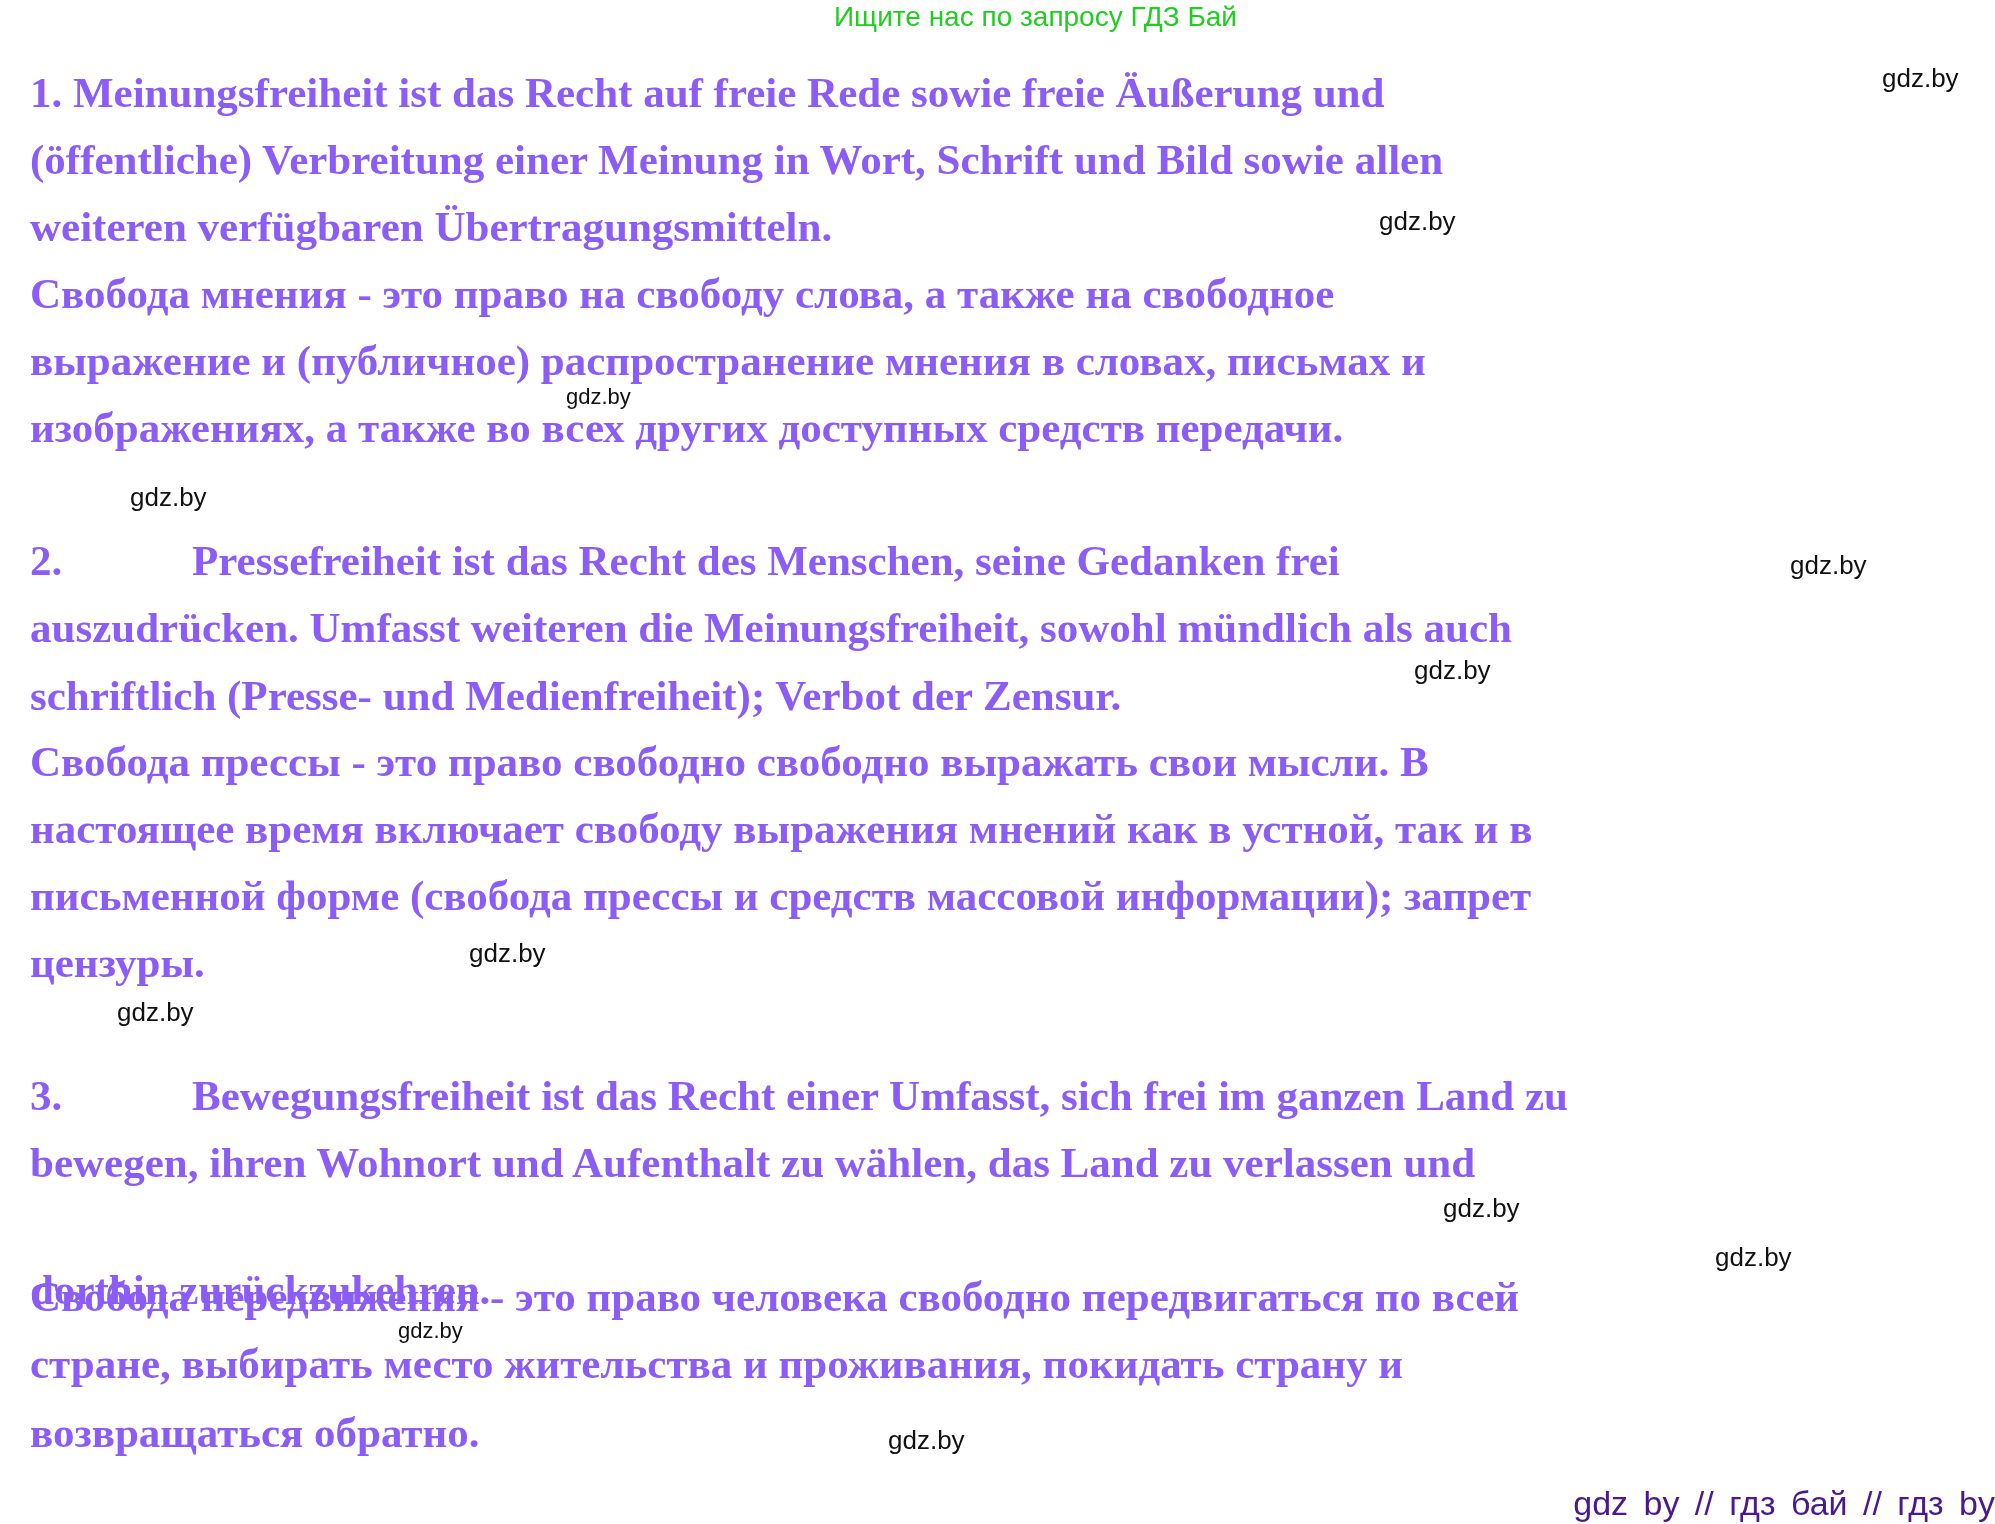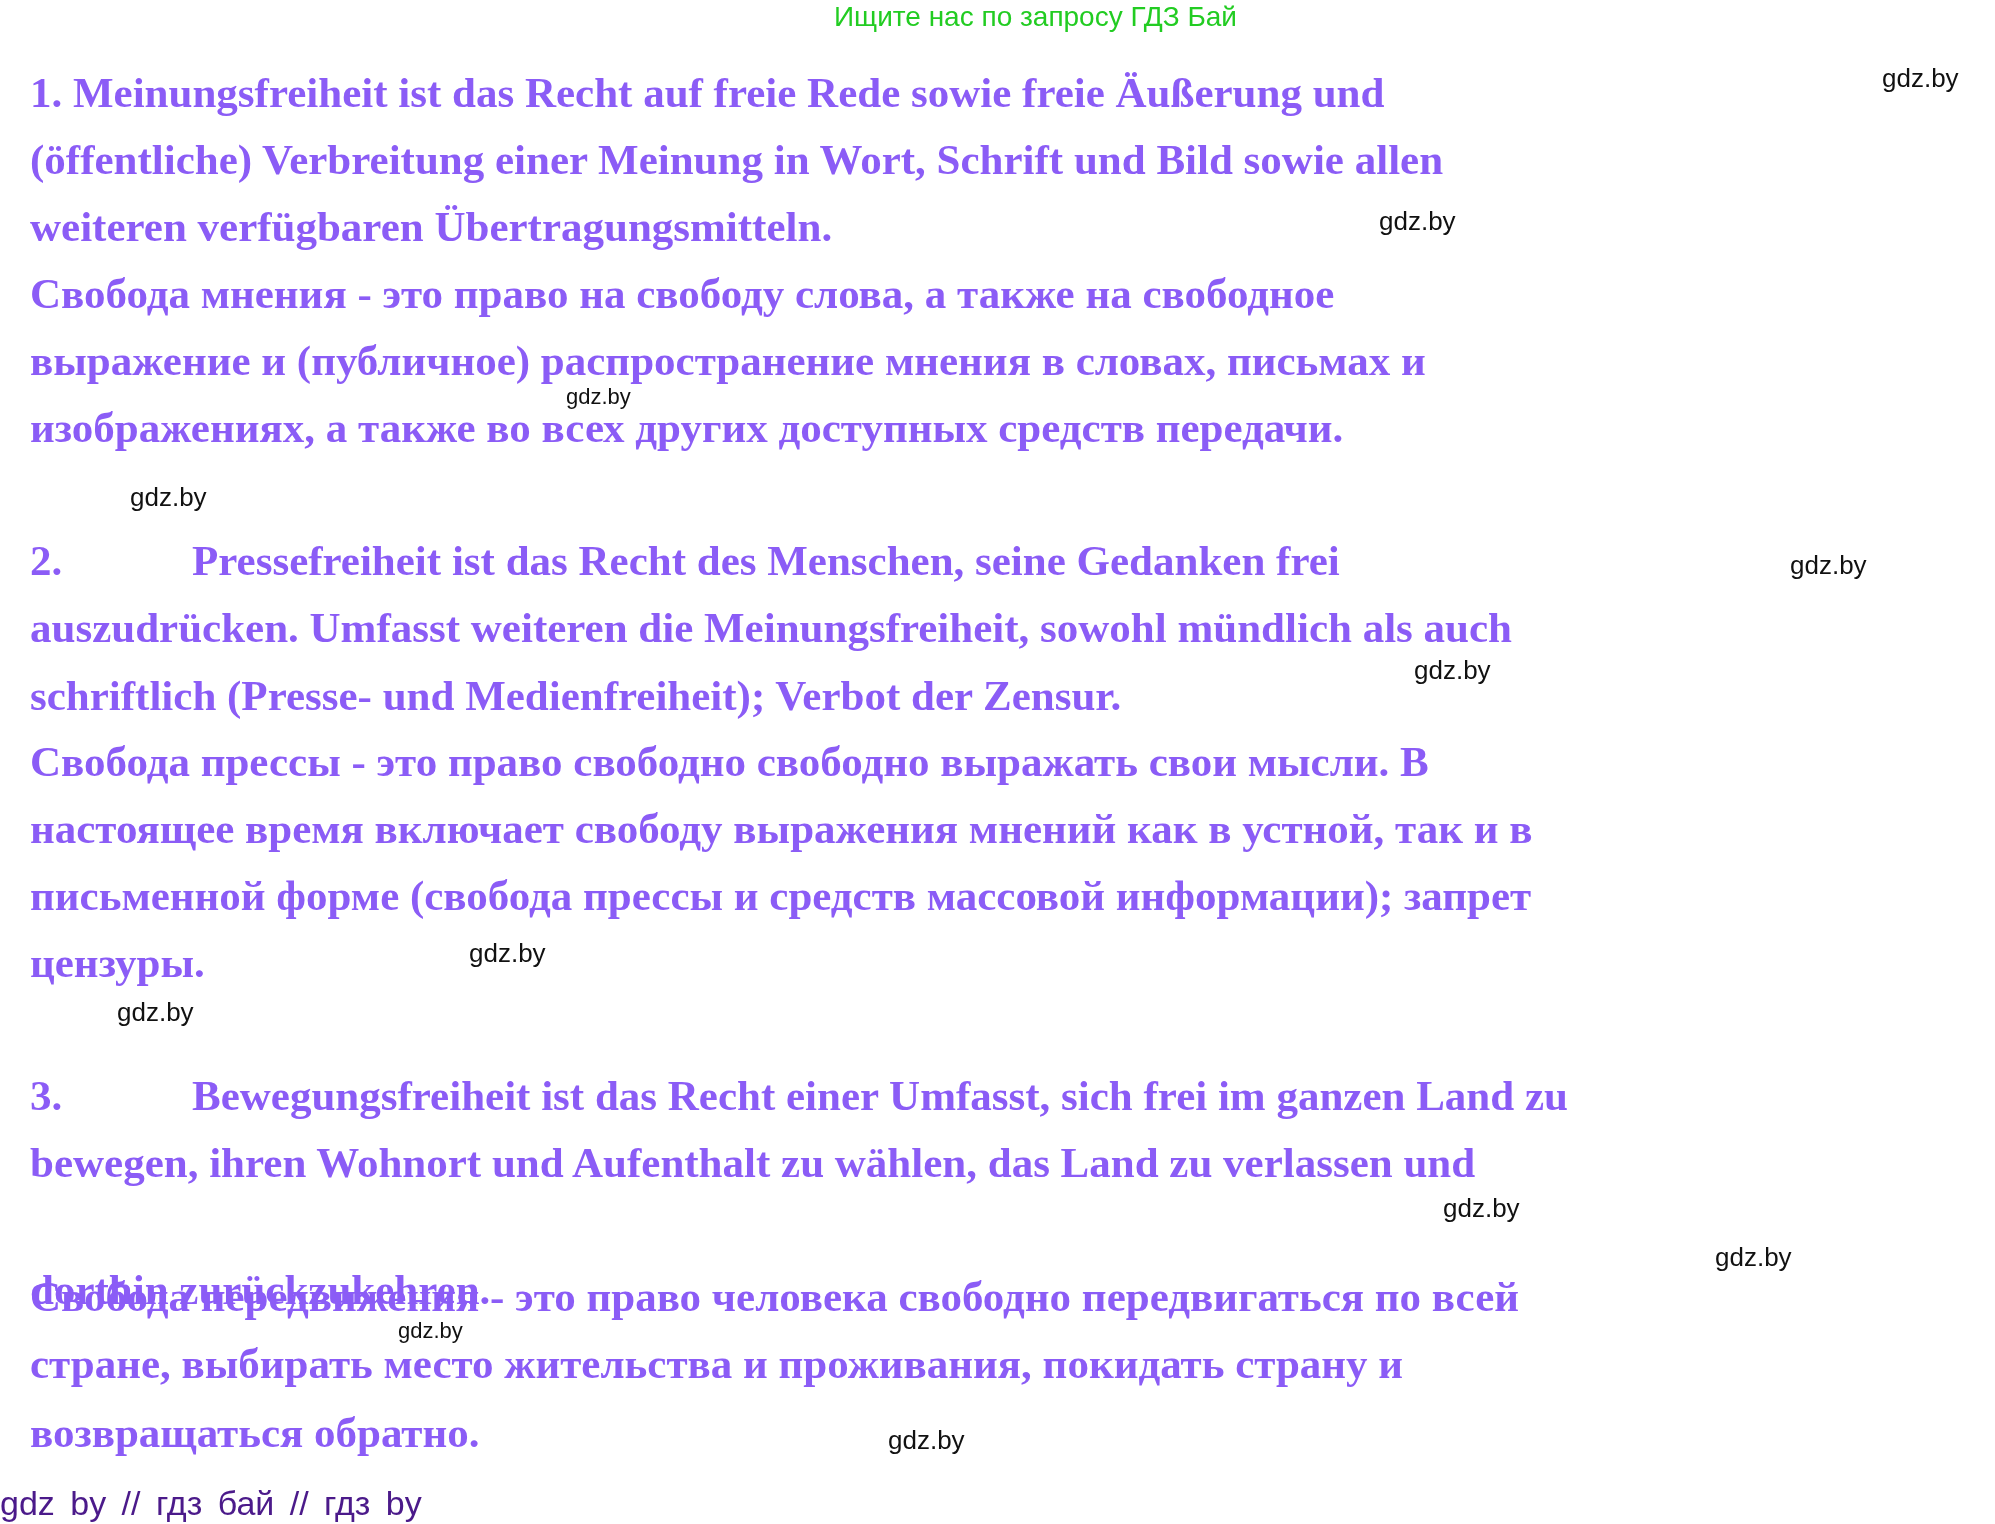--- a/index.html
+++ b/index.html
@@ -4,21 +4,21 @@
 <style>
   html, body { margin:0; padding:0; background:#ffffff; }
   body { width:1995px; height:1524px; position:relative; overflow:hidden; }
   .hdr { position:absolute; left:0; width:1995px; top:0; text-align:center;
          font-family:"Liberation Sans", sans-serif; font-size:28px; color:#22cc22; line-height:34px;margin-left:38px; }
   .line { position:absolute; left:30px; white-space:nowrap;
           font-family:"Liberation Serif", serif; font-size:43px; color:#8b5cf6; line-height:60px;font-weight:bold; }
   .wm { position:absolute; white-space:nowrap; font-family:Liberation Sans, sans-serif;
         font-size:26px; color:#111; line-height:30px; }
   .tab { display:inline-block; width:162px; }
-  .footer { position:absolute; left:0; width:1995px; top:1484px; text-align:left;
+  .footer { position:absolute; left:0; width:1995px; top:1484px; text-align:right;
             font-family:"Liberation Sans", sans-serif; font-size:34px; color:#4b1a8a; line-height:38px; word-spacing:6px; }
 </style>
 </head>
 <body>
 
 <div class="hdr">Ищите нас по запросу ГДЗ Бай</div>
 
 <div class="line" style="top:63px">1. Meinungsfreiheit ist das Recht auf freie Rede sowie freie Äußerung und</div>
 <div class="line" style="top:130px">(öffentliche) Verbreitung einer Meinung in Wort, Schrift und Bild sowie allen</div>
 <div class="line" style="top:197px">weiteren verfügbaren Übertragungsmitteln.</div>

